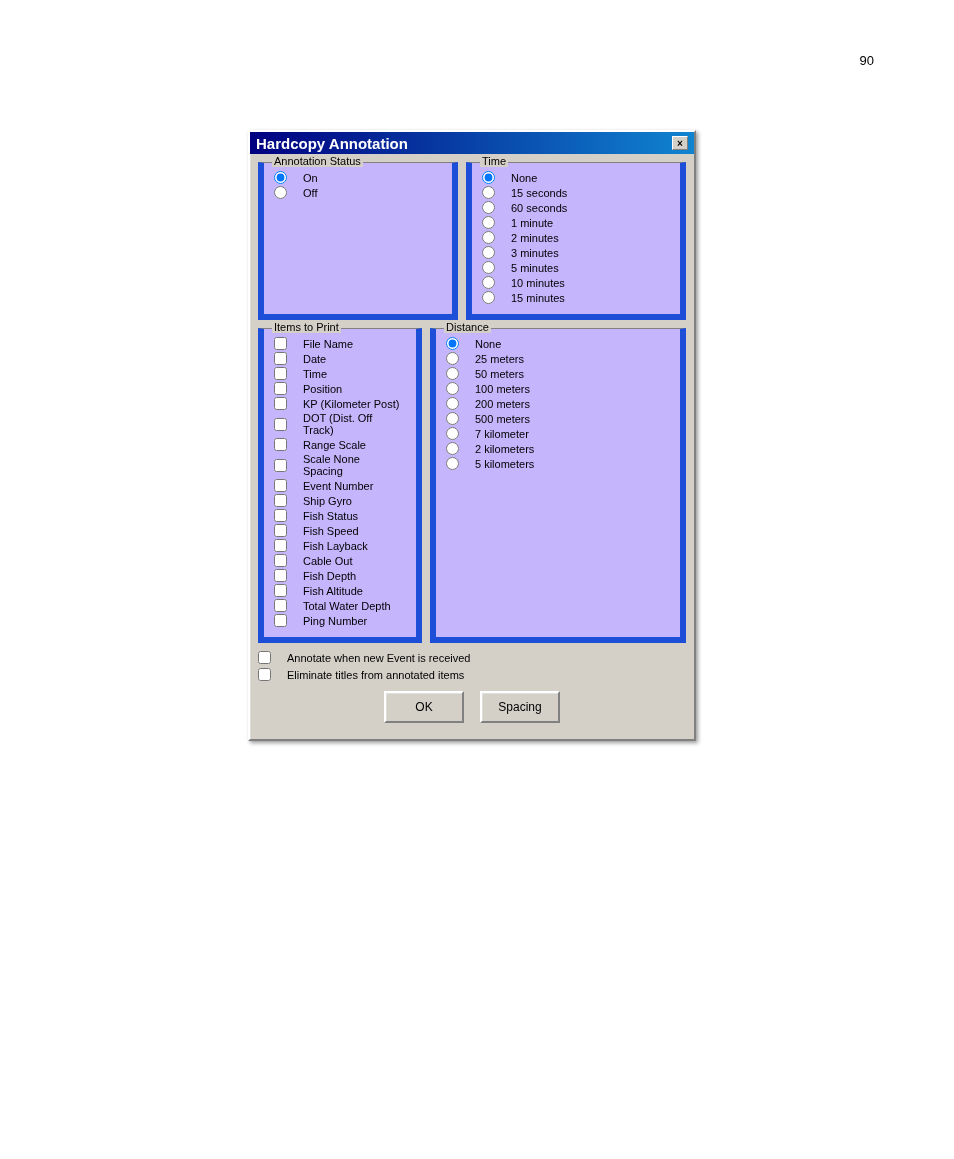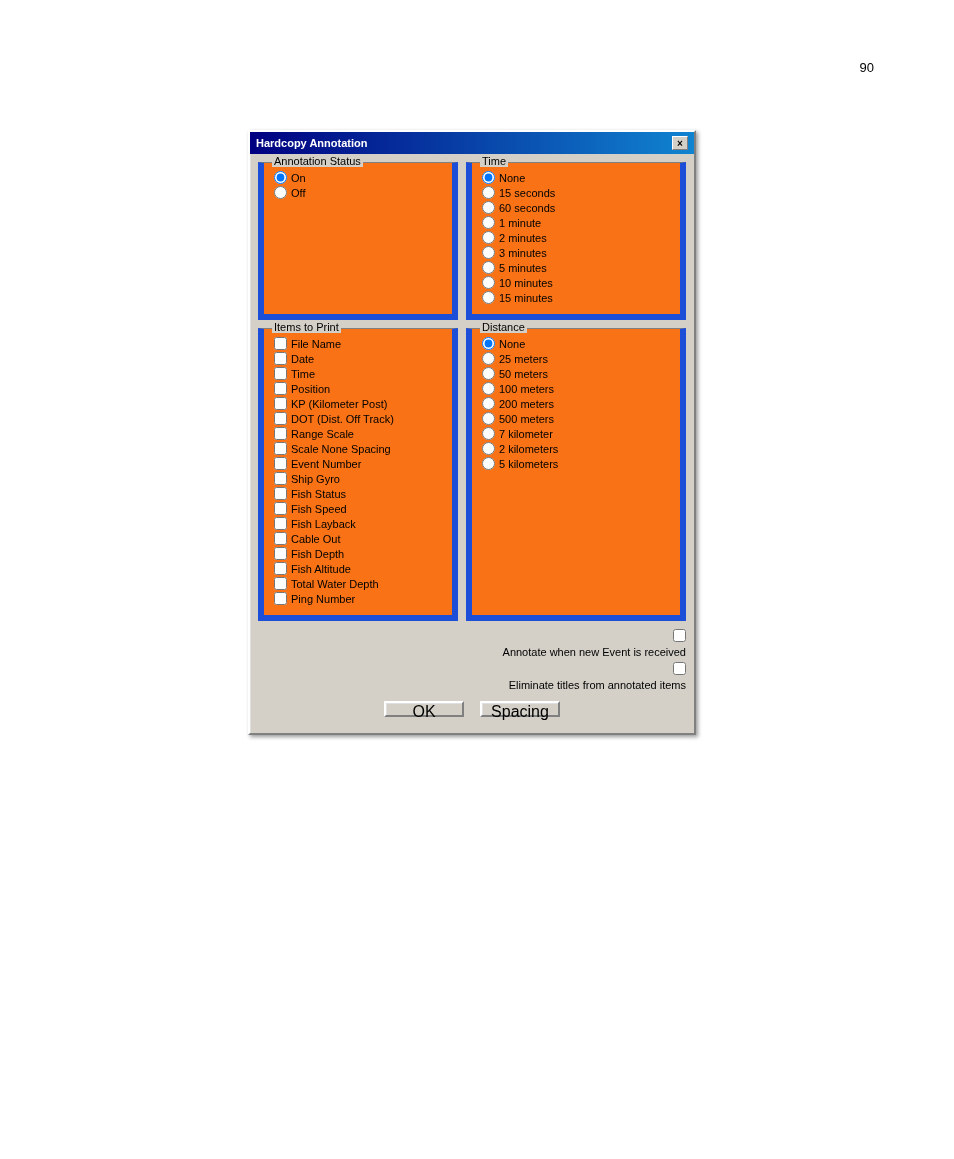--- a/index.html
+++ b/index.html
@@ -10,21 +10,21 @@
       color: #000;
     }
     .page {
       width: 954px;
       height: 1159px;
       position: relative;
       background: #fff;
     }
     .page-number {
       position: absolute;
-      top: 60px;
+      top: 53px;
       right: 80px;
       font-size: 13px;
     }
     .dialog {
       position: absolute;
       top: 130px;
       left: 248px;
       width: 448px;
       background: #d4d0c8;
       border: 2px solid #fff;
@@ -35,21 +35,21 @@
     .title-bar {
       background: linear-gradient(to right, #000080, #1084d0);
       color: #fff;
       padding: 3px 6px;
       display: flex;
       align-items: center;
       justify-content: space-between;
       height: 22px;
     }
     .title-bar-text {
-      font-size: 11px;
+      font-size: 15px;
       font-weight: bold;
     }
     .title-bar-close {
       width: 16px;
       height: 14px;
       background: #d4d0c8;
       border: 1px solid #fff;
       border-right-color: #808080;
       border-bottom-color: #808080;
       display: flex;
@@ -66,21 +66,21 @@
     .row-top {
       display: flex;
       gap: 8px;
       margin-bottom: 8px;
     }
     .group-box {
       border: 6px solid #1d4ed8;
       border-top: 1px solid #808080;
       position: relative;
       padding: 8px 15px 8px 10px;
-      background: #f97316;
+      background: #c4b5fd;
     }
     .group-box-legend {
       position: absolute;
       top: -8px;
       left: 8px;
       background: #d4d0c8;
       padding: 0 2px;
       font-size: 11px;
     }
     .annotation-status-box {
@@ -90,59 +90,58 @@
     .time-box {
       flex: 1;
       min-height: 70px;
     }
     .items-row {
       display: flex;
       gap: 8px;
       margin-bottom: 8px;
     }
     .items-box {
-      width: 200px;
+      width: 164px;
     }
     .distance-box {
       flex: 1;
     }
     .radio-item, .check-item {
       display: flex;
-      align-items: flex-end;
-      gap: 4px;
+      align-items: center;
+      gap: 16px;
       margin-bottom: 2px;
       font-size: 11px;
     }
     input[type="radio"], input[type="checkbox"] {
       margin: 0;
       width: 13px;
       height: 13px;
     }
     .bottom-checks {
       margin: 6px 0;
     }
     .bottom-checks .check-item {
       margin-bottom: 4px;
-      flex-direction: column;
     }
     .button-row {
       display: flex;
       justify-content: center;
       gap: 16px;
       margin-top: 10px;
       padding-bottom: 8px;
     }
     .win-button {
       width: 80px;
-      height: 16px;
+      height: 32px;
       background: #d4d0c8;
       border: 2px solid #fff;
       border-right-color: #808080;
       border-bottom-color: #808080;
-      font-size: 16px;
+      font-size: 12px;
       cursor: pointer;
       box-shadow: inset 1px 1px 0 #dfdfdf;
     }
   </style>
 </head>
 <body>
 
 <div class="page">
   <span class="page-number">90</span>
 

